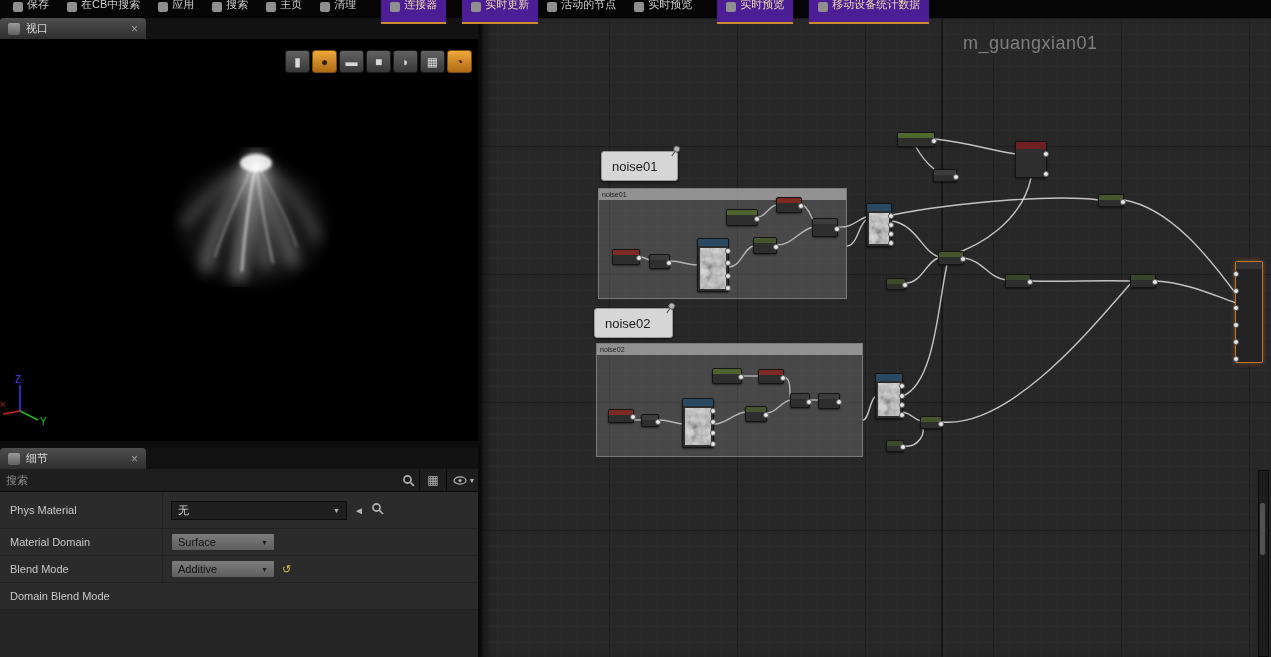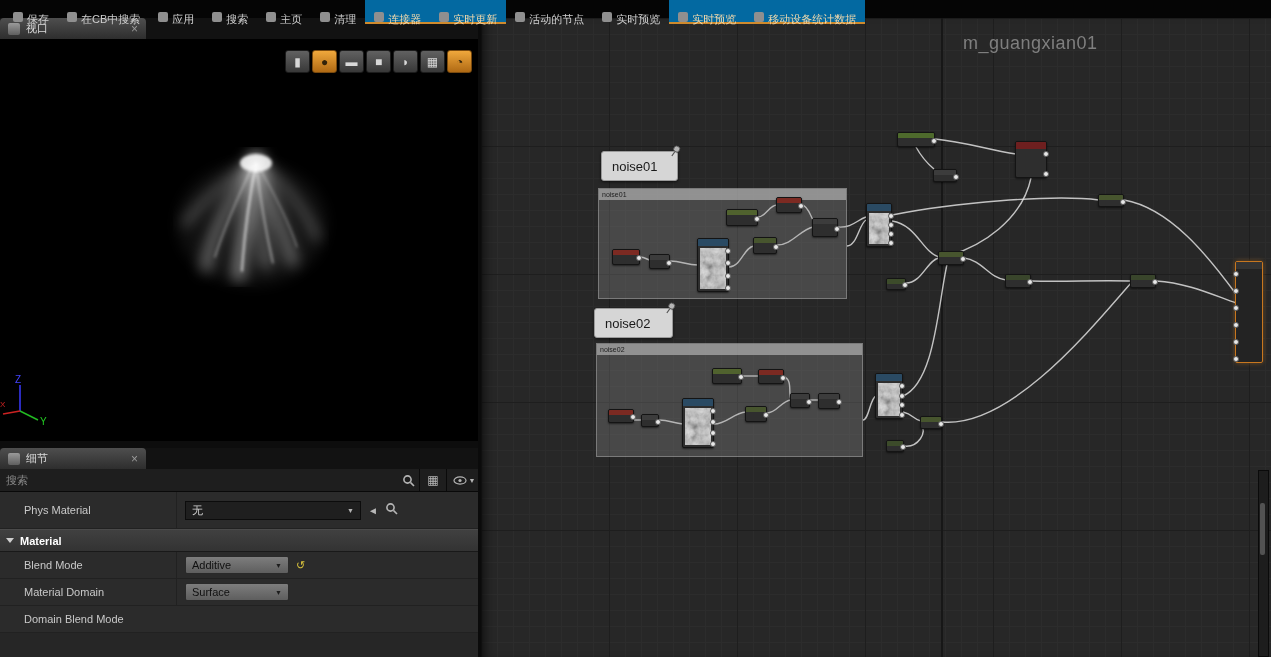--- a/index.html
+++ b/index.html
@@ -1,22 +1,22 @@
 <!DOCTYPE html>
 <html><head>
 <meta charset="utf-8">
 <style>
   html,body{margin:0;padding:0;}
   body{width:1271px;height:657px;position:relative;overflow:hidden;background:#141414;
        font-family:"Liberation Sans","DejaVu Sans",sans-serif;-webkit-font-smoothing:antialiased;}
 
   
   .menubar{position:absolute;left:0;top:0;width:1271px;height:18px;background:#050505;display:flex;align-items:stretch;padding-left:4px;z-index:30;}
-  .menu-item{display:flex;align-items:flex-start;gap:4px;padding:12px 9px;color:#cfcfcf;font-size:11px;white-space:nowrap;cursor:default;}
-  .menu-item.active{color:#f0d9ad;background:#0369a1;box-shadow:inset 0 -2px 0 #cf8a2d;}
+  .menu-item{display:flex;align-items:flex-end;gap:4px;padding:12px 9px;color:#cfcfcf;font-size:11px;white-space:nowrap;cursor:default;}
+  .menu-item.active{color:#f0d9ad;background:#4c1d95;box-shadow:inset 0 -2px 0 #cf8a2d;margin-left:16px;}
   .menu-icon{width:10px;height:10px;background:#8f8f8f;border-radius:2px;flex:0 0 auto;}
 
   
   .tabstrip{position:absolute;left:0;width:481px;height:21px;background:#121212;border-bottom:1px solid #000;}
   .tab{position:absolute;left:0;top:0;height:21px;width:146px;background:linear-gradient(#4e4e4e,#2e2e2e);
        border-radius:4px 4px 0 0;display:flex;align-items:center;gap:6px;padding:0 8px;box-sizing:border-box;
        color:#dcdcdc;font-size:11px;}
   .tab-icon{width:12px;height:12px;border-radius:2px;background:linear-gradient(#9a9a9a,#5f5f5f);flex:0 0 auto;}
   .tab .close{margin-left:auto;color:#9a9a9a;font-size:12px;line-height:1;}
 
@@ -35,21 +35,21 @@
   .search-input{flex:1;height:100%;background:transparent;border:none;outline:none;color:#b5b5b5;font-size:11px;padding:0 6px;font-family:inherit;}
   .search-input::placeholder{color:#8a8a8a;}
   .sr-icon{display:flex;align-items:center;justify-content:center;height:100%;color:#b5b5b5;}
   .btn-grid{width:26px;border-left:1px solid #0a0a0a;font-size:12px;}
   .btn-eye{width:34px;border-left:1px solid #0a0a0a;gap:2px;font-size:10px;}
   .sec{height:21px;background:linear-gradient(#404040,#333333);border-top:1px solid #4a4a4a;border-bottom:1px solid #191919;
        display:flex;align-items:center;gap:6px;padding:0 6px;color:#fff;font-weight:bold;font-size:11px;}
   .tri{width:0;height:0;border-left:4px solid transparent;border-right:4px solid transparent;border-top:5px solid #cfcfcf;}
   .row{display:flex;align-items:center;background:#2b2b2b;border-bottom:1px solid #212121;height:26px;}
   .row.tall{height:36px;}
-  .row .lbl{width:152px;padding-left:24px;color:#c9c9c9;font-size:11px;flex:0 0 auto;}
+  .row .lbl{width:152px;padding-left:10px;color:#c9c9c9;font-size:11px;flex:0 0 auto;}
   .row .ctrl{flex:1;display:flex;align-items:center;gap:7px;border-left:1px solid #212121;height:100%;padding-left:8px;}
   .dd-dark{width:176px;height:19px;background:#1f1f1f;border:1px solid #0c0c0c;color:#cfcfcf;font-size:11px;
            display:flex;align-items:center;padding:0 6px;box-sizing:border-box;cursor:pointer;}
   .dd-light{width:104px;height:18px;background:linear-gradient(#7d7d7d,#5e5e5e);border:1px solid #2a2a2a;border-radius:2px;
             color:#101010;font-size:11px;display:flex;align-items:center;padding:0 6px;box-sizing:border-box;cursor:pointer;}
   .dd-light.disabled{background:#585858;color:#363636;}
   .caret{margin-left:auto;font-size:7px;color:inherit;opacity:.85;}
   .tool-glyph{color:#b8b8b8;font-size:10px;cursor:pointer;}
   .reset-icon{color:#d8c23c;font-size:11px;cursor:pointer;}
   .vscroll{position:absolute;right:2px;top:470px;width:9px;height:185px;background:#1d1d1d;border:1px solid #0a0a0a;z-index:25;}
@@ -257,43 +257,39 @@
       <span class="tool-glyph">◄</span>
       <span>
         <svg class="mag" width="13" height="13">
             <circle cx="5.5" cy="5.5" r="3.6"></circle>
             <line x1="8.4" y1="8.4" x2="12" y2="12"></line>
           </svg>
       </span>
     </span>
   </div>
 
-  <div class="sec">
-    <span class="tri"></span>
-    <span>Material</span>
+
+  <div class="row">
+    <span class="lbl">Material Domain</span>
+    <span class="ctrl">
+      <span class="dd-light">
+        <span>Surface</span>
+        <span class="caret">▼</span>
+      </span>
+    </span>
   </div>
 
   <div class="row">
     <span class="lbl">Blend Mode</span>
     <span class="ctrl">
       <span class="dd-light">
         <span>Additive</span>
         <span class="caret">▼</span>
       </span>
       <span class="reset-icon">↺</span>
-    </span>
-  </div>
-
-  <div class="row">
-    <span class="lbl">Material Domain</span>
-    <span class="ctrl">
-      <span class="dd-light">
-        <span>Surface</span>
-        <span class="caret">▼</span>
-      </span>
     </span>
   </div>
 
   <div class="row">
     <span class="lbl">Domain Blend Mode</span>
   </div>
 </div>
 
 <div class="vscroll">
   <div class="vthumb"></div>

